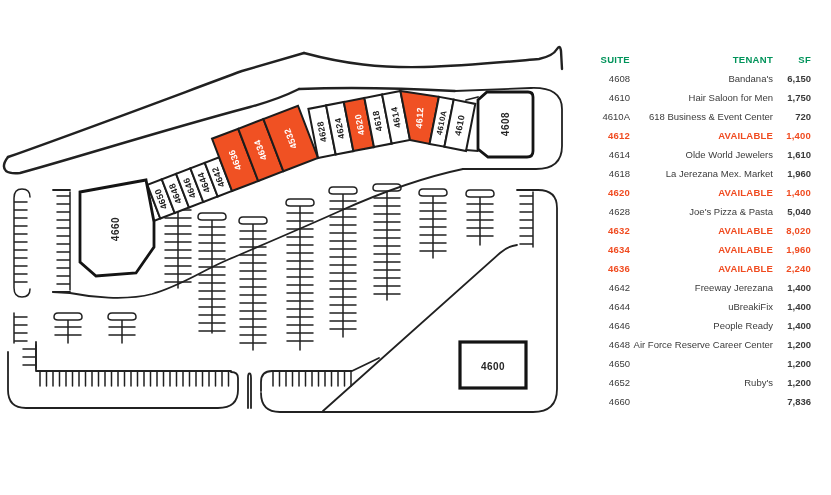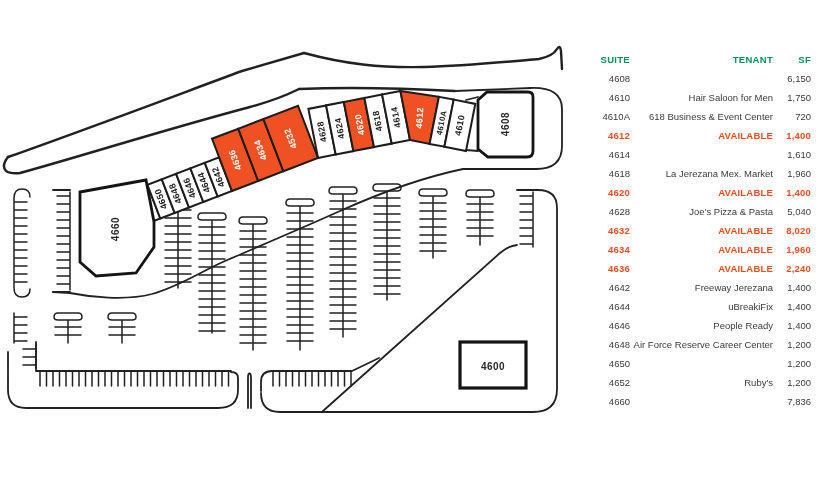--- a/index.html
+++ b/index.html
@@ -15,21 +15,21 @@
   .cells text, .anchors text{font-family:"Liberation Sans",sans-serif;font-weight:bold;
           text-anchor:middle;dominant-baseline:central;}
   .cells text{font-size:9px;letter-spacing:.3px;}
   .anchors path, .anchors rect{fill:#fff;stroke:#141414;}
   .anchors text{font-size:10px;fill:#262626;font-weight:600;letter-spacing:.5px;}
   
   #table{position:absolute;left:585px;top:50px;width:226px;font-size:9.5px;color:#3b3b3b;}
   .trow,.thead{display:flex;height:19px;line-height:19px;white-space:nowrap;text-align:right;}
   .c-suite{width:45px;flex:0 0 45px;}
   .c-tenant{width:143px;flex:0 0 143px;}
-  .c-sf{flex:1;}
+  .c-sf{flex:1;font-weight:bold;}
   .thead span{color:#00935A;font-weight:bold;letter-spacing:.3px;}
   .trow.avail span{color:#F04B20;font-weight:bold;letter-spacing:.2px;}
 </style>
 </head>
 <body>
 
 <div id="canvas">
 
   <svg id="siteplan" width="575" height="495" viewBox="0 0 575 495">
 
@@ -165,39 +165,41 @@
 
   <div id="table">
     <div class="thead">
       <span class="c-suite">SUITE</span>
       <span class="c-tenant">TENANT</span>
       <span class="c-sf">SF</span>
     </div>
     <div id="rows">
         <div class="trow">
           <span class="c-suite">4608</span>
+          <span class="c-tenant">Bandana's</span>
           <span class="c-sf">6,150</span>
         </div>
         <div class="trow">
           <span class="c-suite">4610</span>
           <span class="c-tenant">Hair Saloon for Men</span>
           <span class="c-sf">1,750</span>
         </div>
         <div class="trow">
           <span class="c-suite">4610A</span>
           <span class="c-tenant">618 Business &amp; Event Center</span>
           <span class="c-sf">720</span>
         </div>
         <div class="trow avail">
           <span class="c-suite">4612</span>
           <span class="c-tenant">AVAILABLE</span>
           <span class="c-sf">1,400</span>
         </div>
         <div class="trow">
           <span class="c-suite">4614</span>
+          <span class="c-tenant">Olde World Jewelers</span>
           <span class="c-sf">1,610</span>
         </div>
         <div class="trow">
           <span class="c-suite">4618</span>
           <span class="c-tenant">La Jerezana Mex. Market</span>
           <span class="c-sf">1,960</span>
         </div>
         <div class="trow avail">
           <span class="c-suite">4620</span>
           <span class="c-tenant">AVAILABLE</span>

